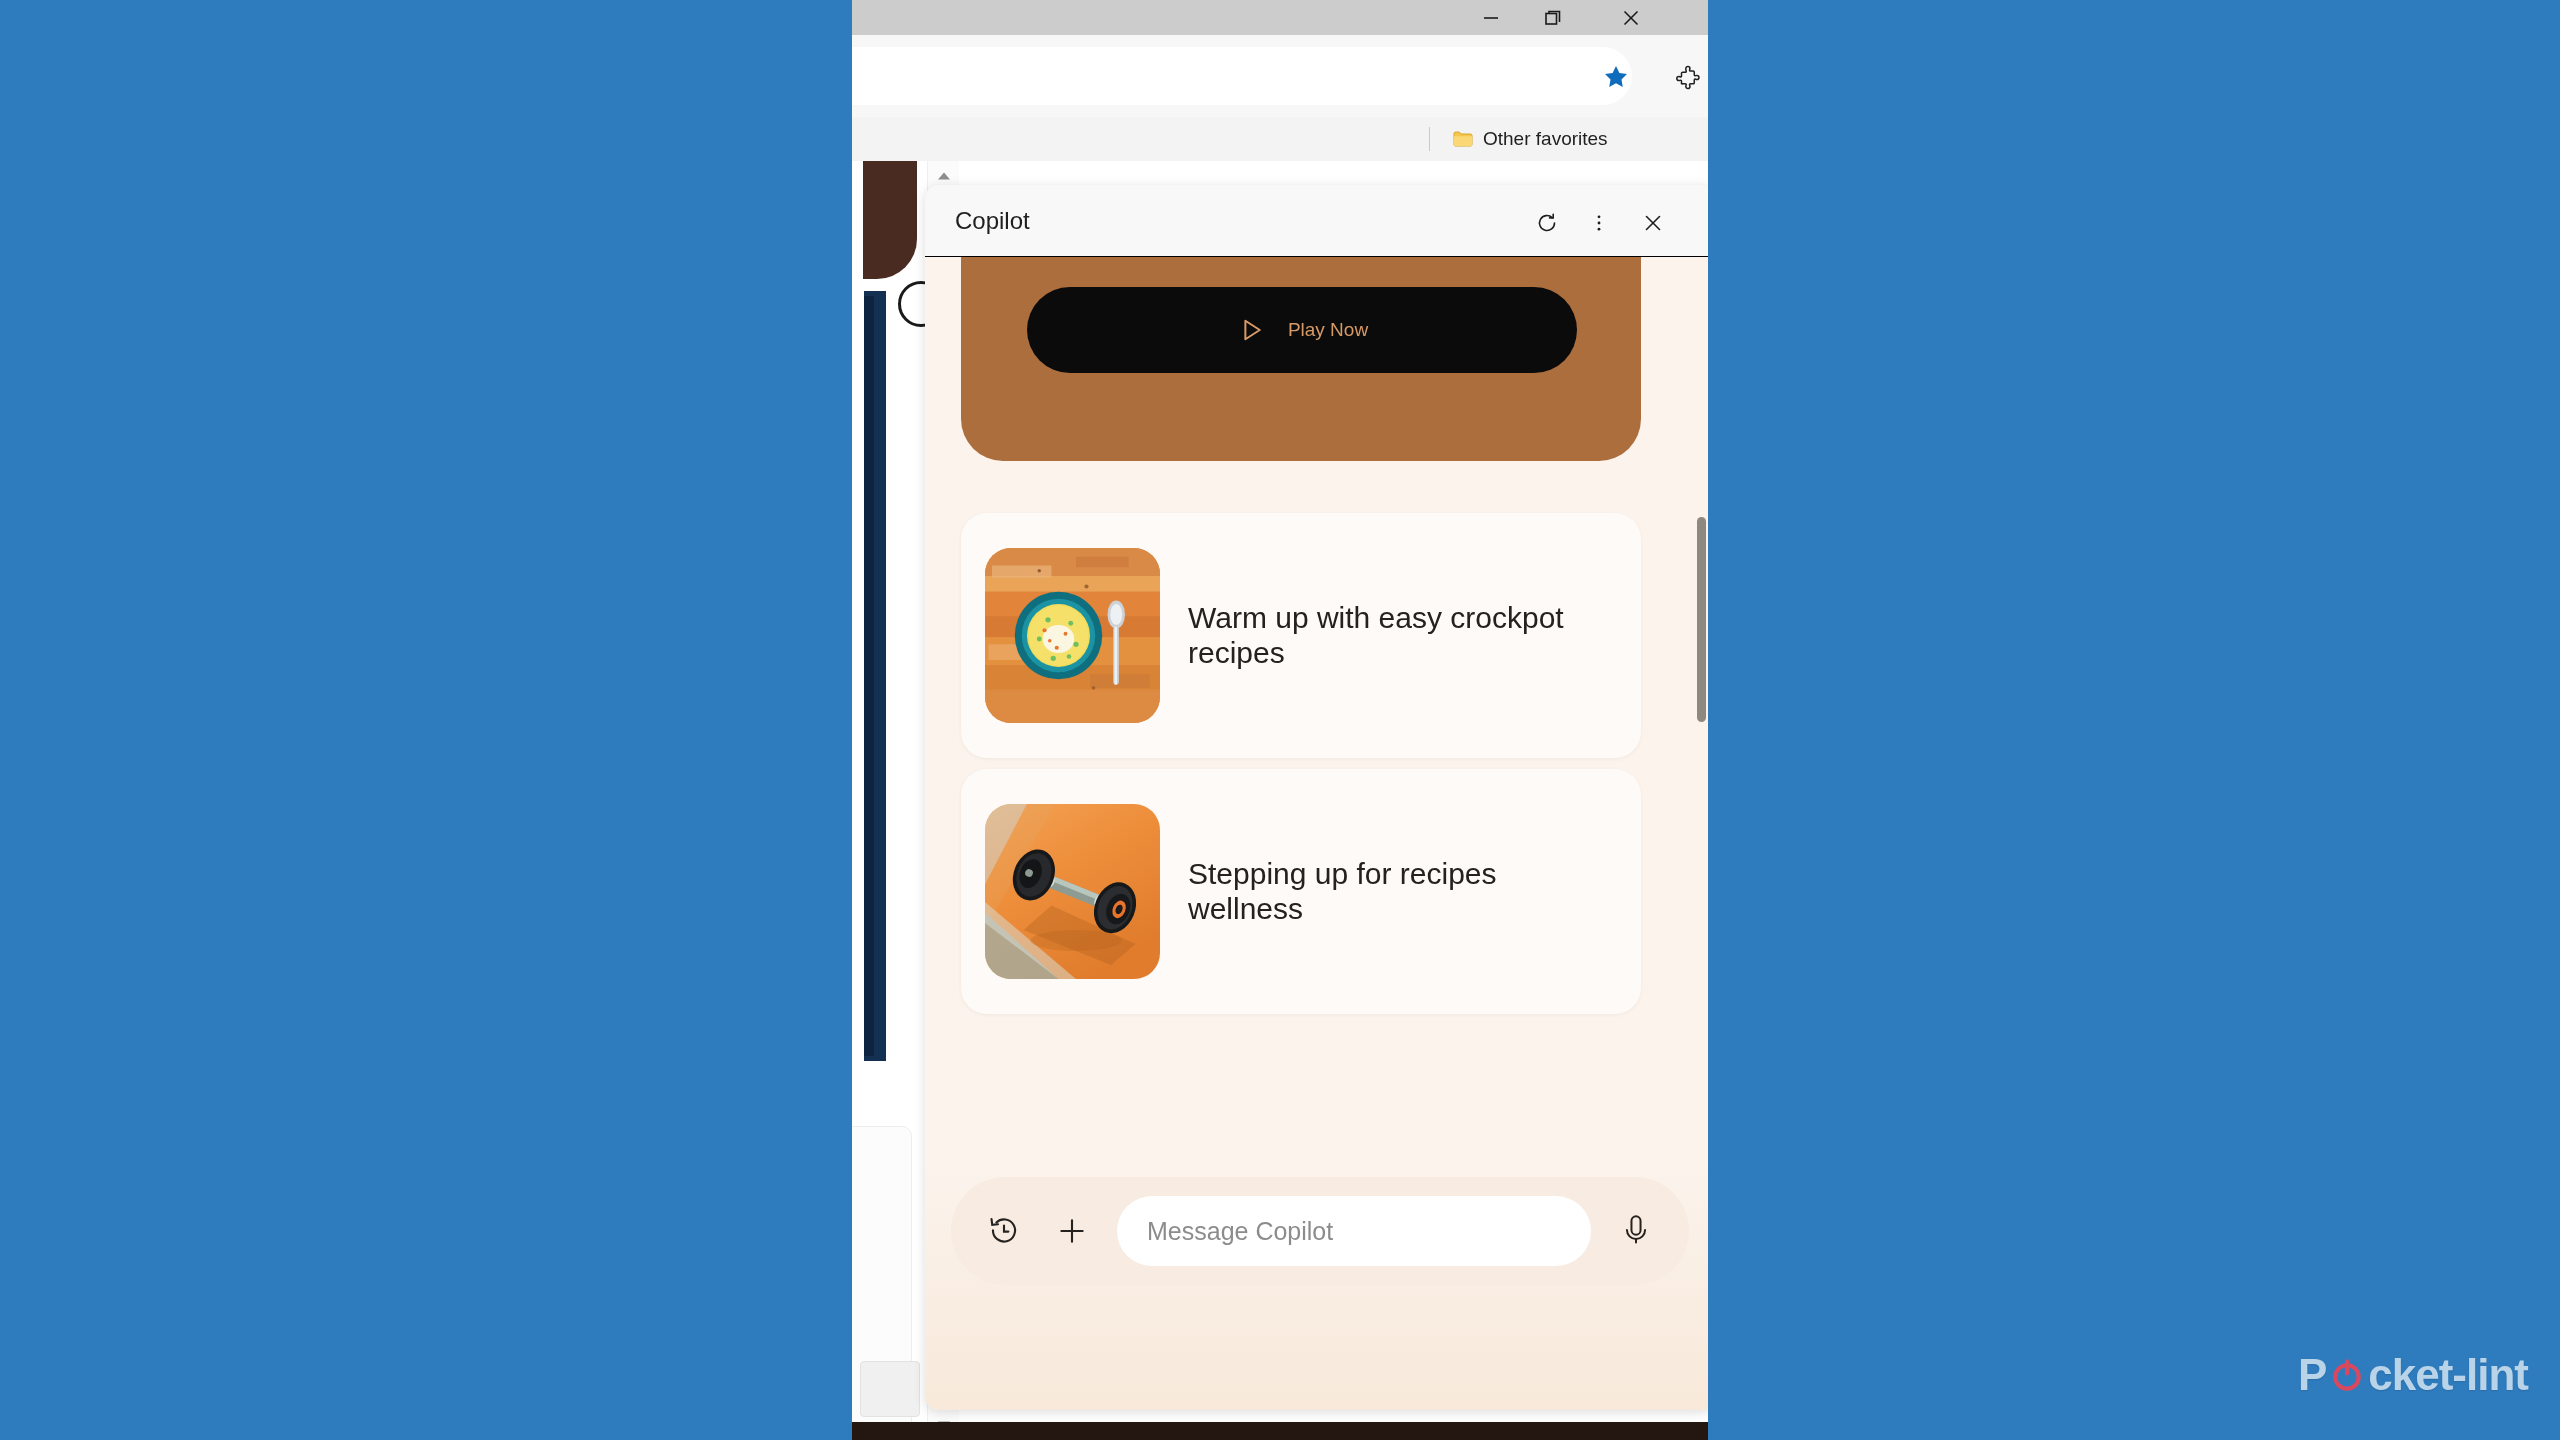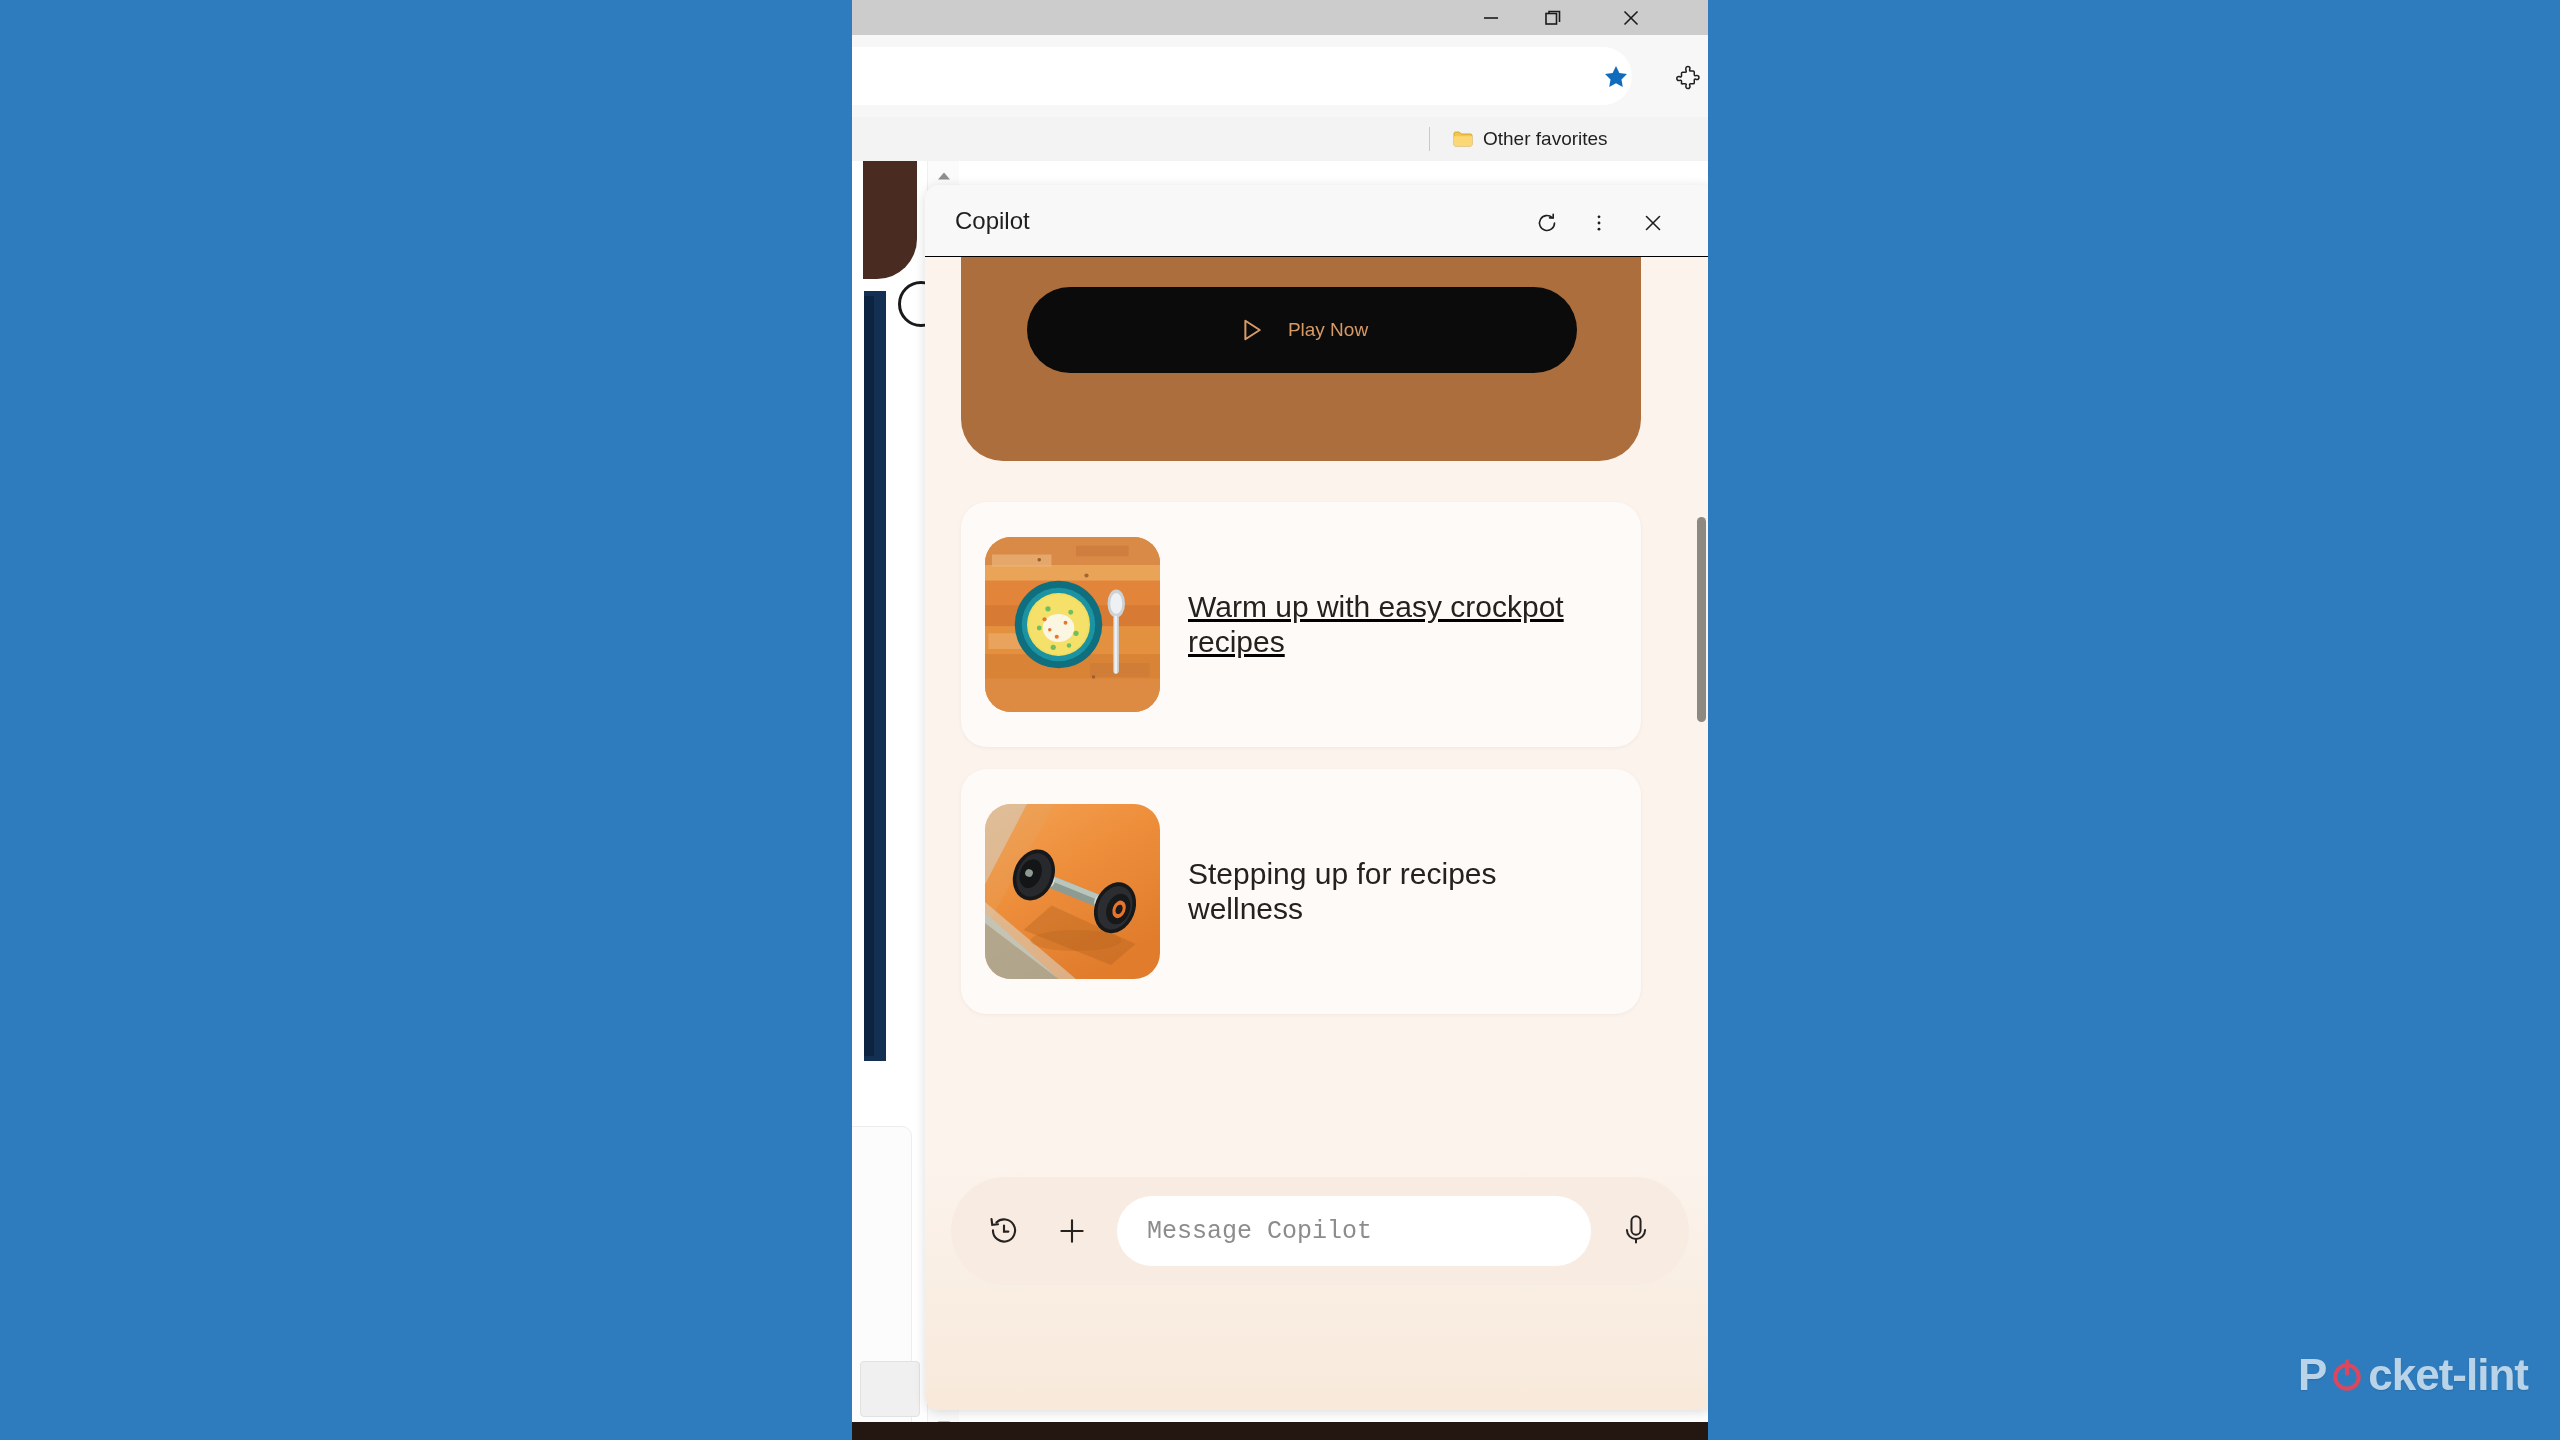--- a/index.html
+++ b/index.html
@@ -215,21 +215,21 @@
   .sugg-card {
     position:absolute; left:36px;
     width:680px; height:245px;
     background:#fdfaf7;
     border-radius:26px;
     box-shadow:0 1px 4px rgba(0,0,0,.05);
     display:flex; align-items:center;
     padding:0 24px;
     gap:28px;
   }
-  #sugg-card-0 { top:245px;text-decoration:underline; }
+  #sugg-card-0 { top:256px; }
   #sugg-card-1 { top:512px; }
 
   .sugg-thumb {
     width:175px; height:175px;
     border-radius:26px;
     flex:0 0 auto;
     overflow:hidden;
     position:relative;
   }
   .sugg-text {
@@ -259,21 +259,21 @@
   }
   #cp-input {
     flex:1 1 auto;
     height:70px;
     background:#ffffff;
     border:none; outline:none;
     border-radius:35px;
     padding:0 30px;
     font-size:25px;
     color:#6b6b6b;
-    font-family:Liberation Mono, monospace;
+    font-family:Liberation Sans, sans-serif;
   }
   #cp-input::placeholder { color:#8c8c8c; }
 
   
   #cp-scroll-thumb {
     position:absolute; right:9px; top:260px;
     width:9px; height:205px;
     background:#8d8880;
     border-radius:5px;
   }

